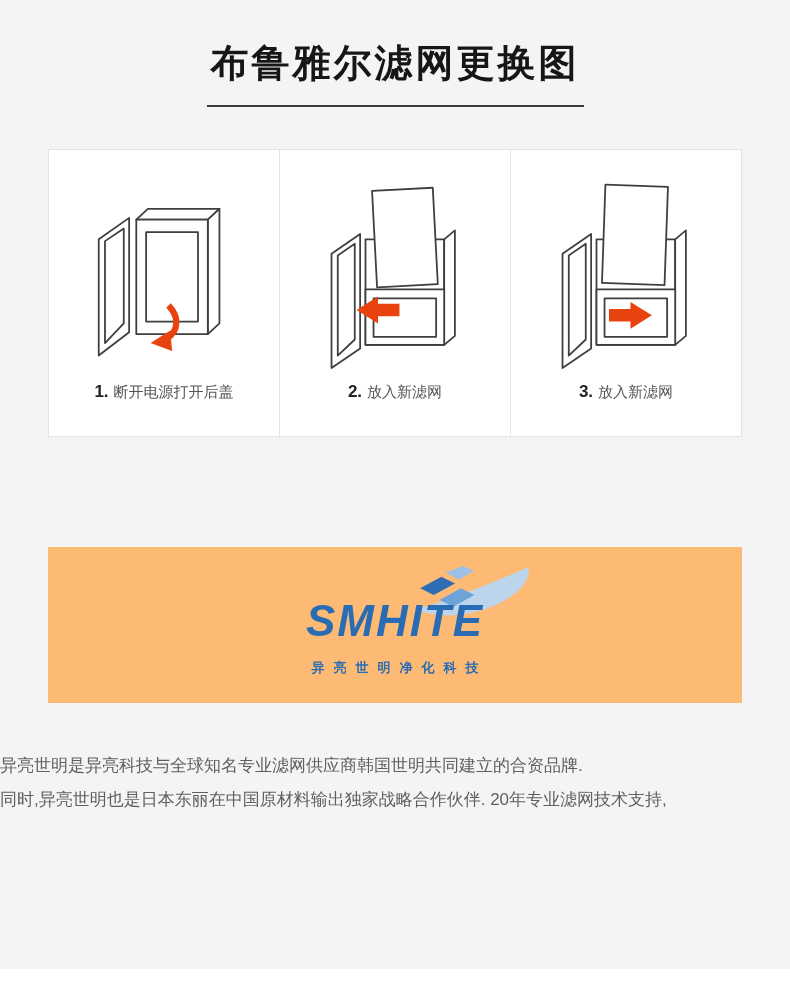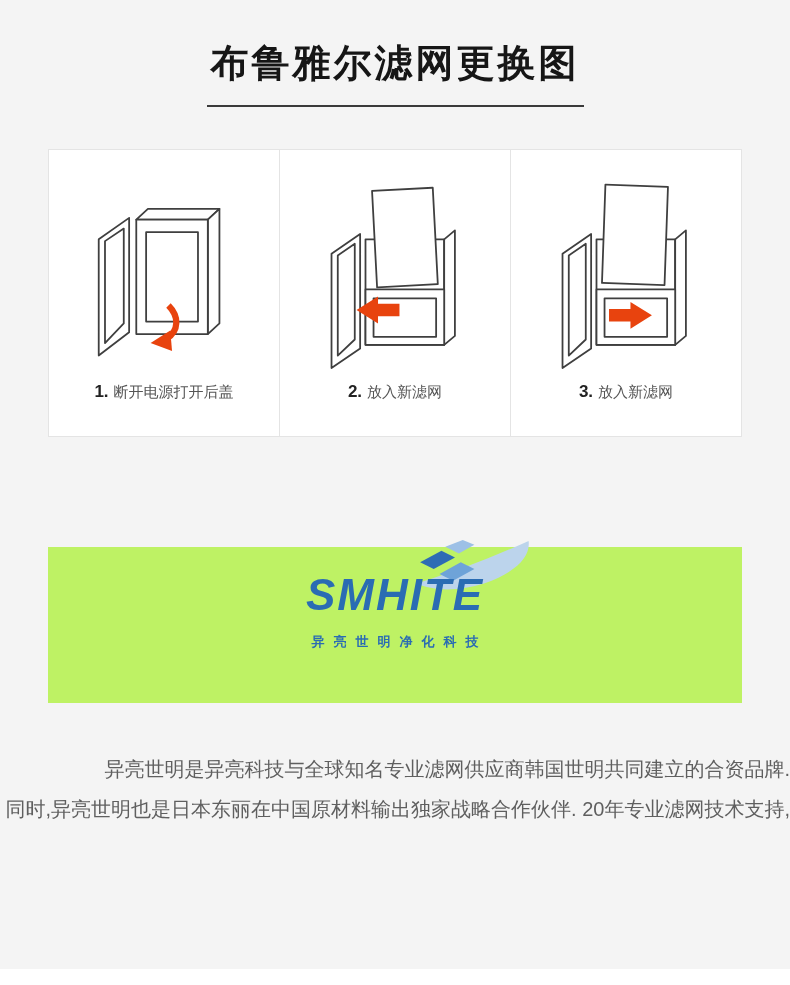--- a/index.html
+++ b/index.html
@@ -44,24 +44,24 @@
     white-space: nowrap;
   }
   .step-num {
     font-weight: bold;
     font-size: 17px;
     color: #222222;
     margin-right: 5px;
   }
   .brand-box {
     margin: 110px 48px 0;
-    background: #bef264;
+    background: #fdba74;
     height: 156px;
     display: flex;
-    align-items: flex-start;
+    align-items: center;
     justify-content: center;
   }
   .brand-logo { position: relative; text-align: center; padding-top: 26px; }
   .brand-logo-text {
     font-size: 44px;
     font-weight: bold;
     font-style: italic;
     color: #2a6cb3;
     letter-spacing: 2px;
     line-height: 1;
@@ -79,22 +79,22 @@
   .brand-logo-sub {
     margin-top: 16px;
     font-size: 13px;
     font-weight: bold;
     color: #2a6cb3;
     letter-spacing: 9px;
     text-indent: 9px;
   }
   .desc {
     margin-top: 46px;
-    text-align: right;
-    font-size: 20px;
+    text-align: left;
+    font-size: 17px;
     color: #5f5f5f;
     line-height: 2.0;
   }
   .footer-strip {
     position: absolute;
     left: 0; bottom: 0;
     width: 100%;
     height: 16px;
     background: #ffffff;
   }

